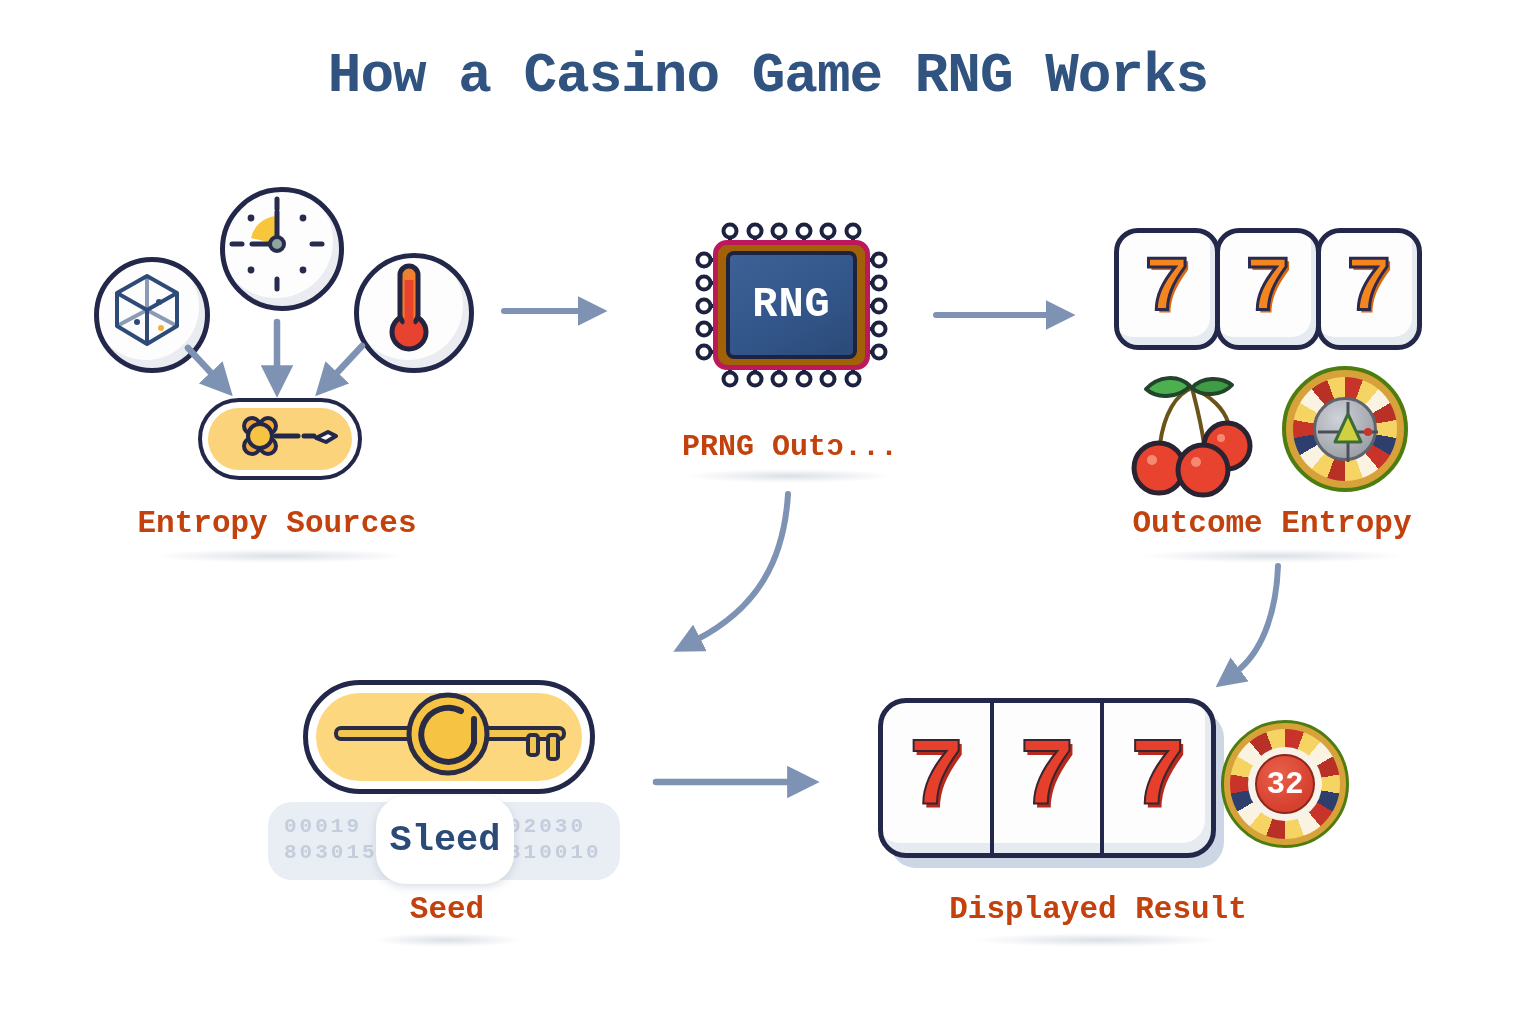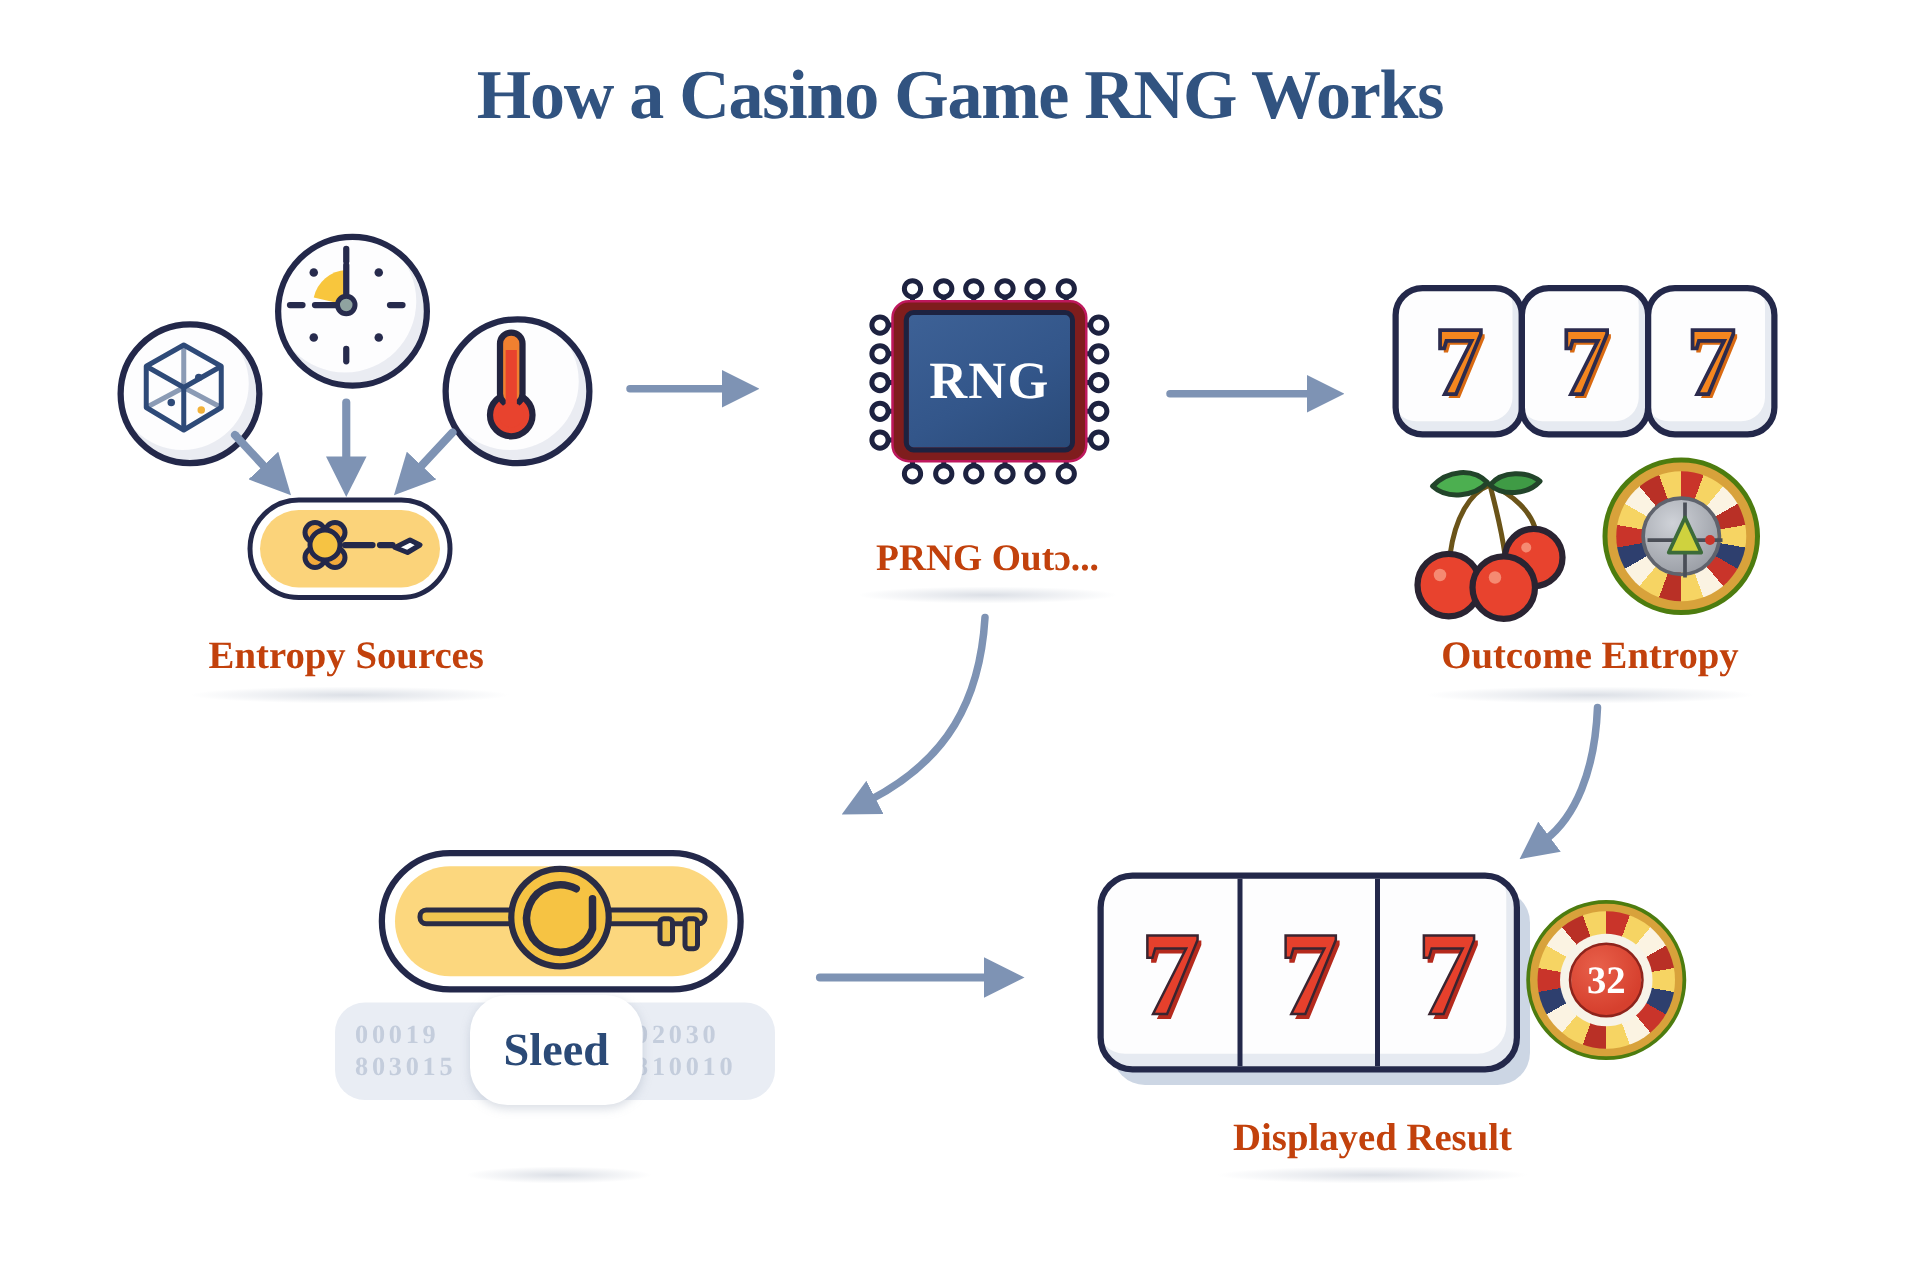--- a/index.html
+++ b/index.html
@@ -1,37 +1,37 @@
 <!DOCTYPE html>
 <html><head>
 <meta charset="utf-8">
 <style>
   html,body{margin:0;padding:0;background:#fff;}
   .canvas{position:relative;width:1536px;height:1024px;background:#ffffff;overflow:hidden;
-          font-family:Liberation Serif, serif;}
+          font-family:Liberation Mono, monospace;}
   .abs{position:absolute;}
 
   
   .title{top:44px;left:0;width:1536px;text-align:center;font-size:56px;font-weight:800;
          color:#315380;letter-spacing:-1px;}
   .node-label{font-size:31px;font-weight:700;color:#c2410c;text-align:center;}
   .label-shadow{height:16px;border-radius:50%;
     background:radial-gradient(closest-side,rgba(190,197,209,.55),rgba(190,197,209,0) 85%);}
 
   
   .src-circle{border-radius:50%;background:#fdfdfe;border:5px solid #23284a;
               box-shadow:inset -6px -8px 0 rgba(210,216,228,.45);}
 
   
   .key-pill-sm{width:164px;height:82px;border-radius:42px;background:#fff;border:4px solid #23284a;box-sizing:border-box;}
   .key-pill-sm .fill{position:absolute;inset:6px;border-radius:34px;background:#fbd37a;}
 
   
-  .chip-frame{left:713px;top:240px;width:157px;height:130px;border-radius:14px;background:#7f1d1d;
-              border:2px solid #be185d;box-sizing:border-box;}
+  .chip-frame{left:713px;top:240px;width:157px;height:130px;border-radius:14px;background:#a16207;
+              border:5px solid #be185d;box-sizing:border-box;}
   .chip-core{position:absolute;left:8px;top:6px;right:8px;bottom:6px;border-radius:8px;
              background:linear-gradient(150deg,#3d6196 0%,#33568a 55%,#2a4a78 100%);
              border:4px solid #1d2240;display:flex;align-items:center;justify-content:center;}
   .chip-core span{color:#fff;font-size:42px;font-weight:800;letter-spacing:1px;}
 
   
   .reel-row{display:flex;}
   .reel{width:106px;height:122px;background:#fdfdfe;border:5px solid #23284a;border-radius:24px;
         box-sizing:border-box;display:flex;align-items:center;justify-content:center;margin-left:-5px;
         box-shadow:inset -5px -8px 0 rgba(208,215,228,.5);}
@@ -278,20 +278,21 @@
     </div>
     <div class="seed-digits" style="right:16px;width:96px">
       <div>02030</div>
         <div>810010</div>
     </div>
     <div class="seed-tag">
       <span>Sleed</span>
     </div>
   </div>
 
+  <div class="abs node-label" style="left:330px;top:892px;width:234px">Seed</div>
   <div class="abs label-shadow" style="left:360px;top:932px;width:174px"></div>
 
   <svg class="abs" style="left:650px;top:760px" width="185" height="44">
     <line x1="6" y1="22" x2="142" y2="22" stroke="#7e93b4" stroke-width="6.5" stroke-linecap="round" marker-end="url(#ah)"></line>
   </svg>
 
   <div class="abs machine">
     <div class="cell">
         <span class="seven-red">7</span>
       </div>

